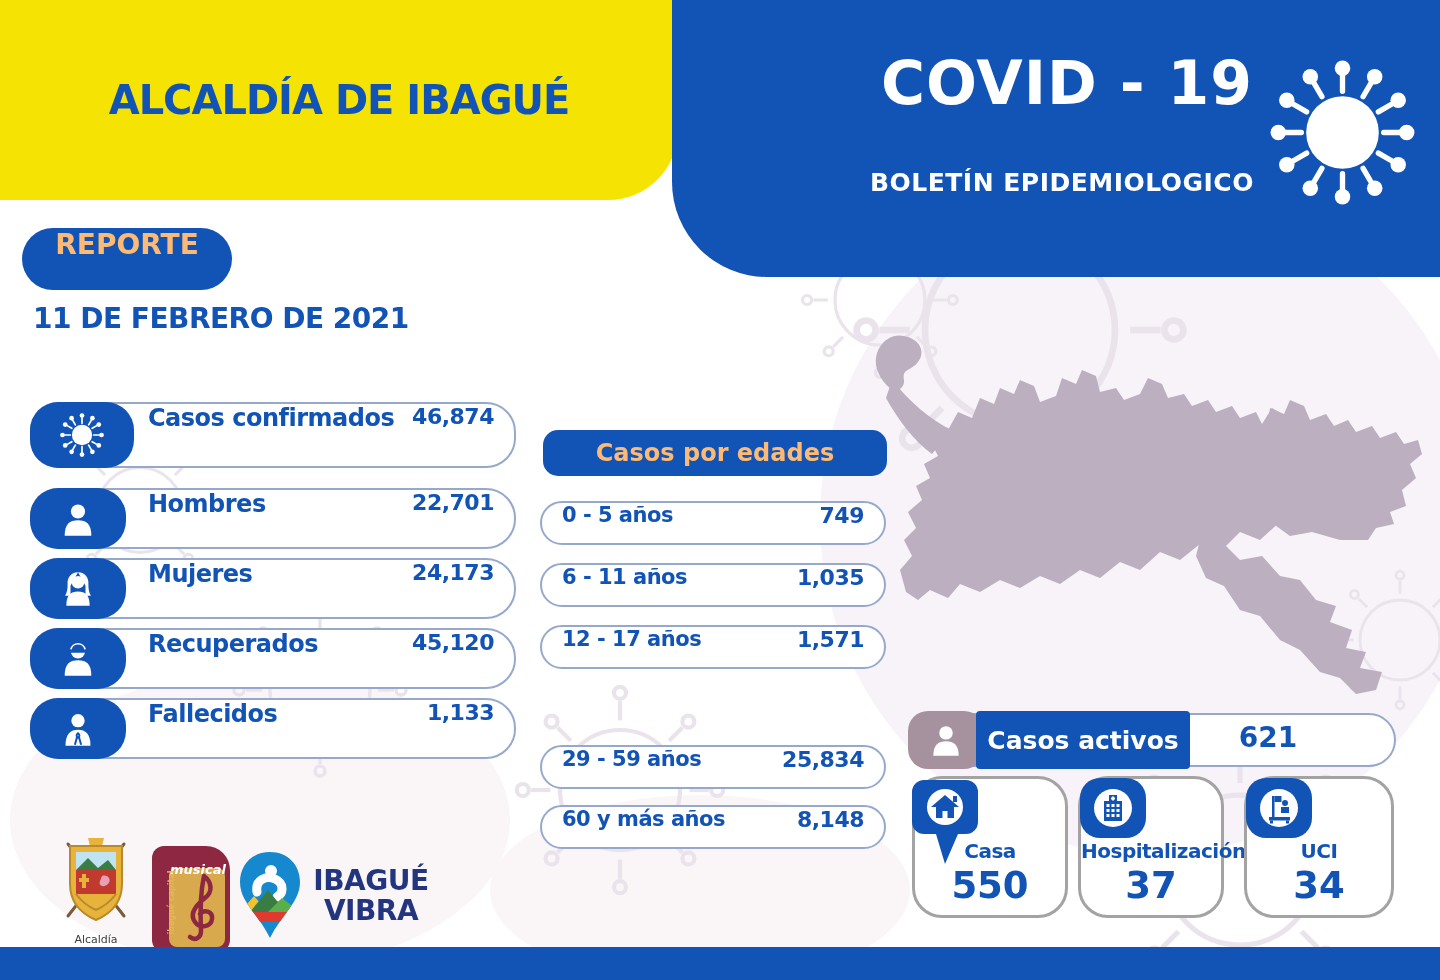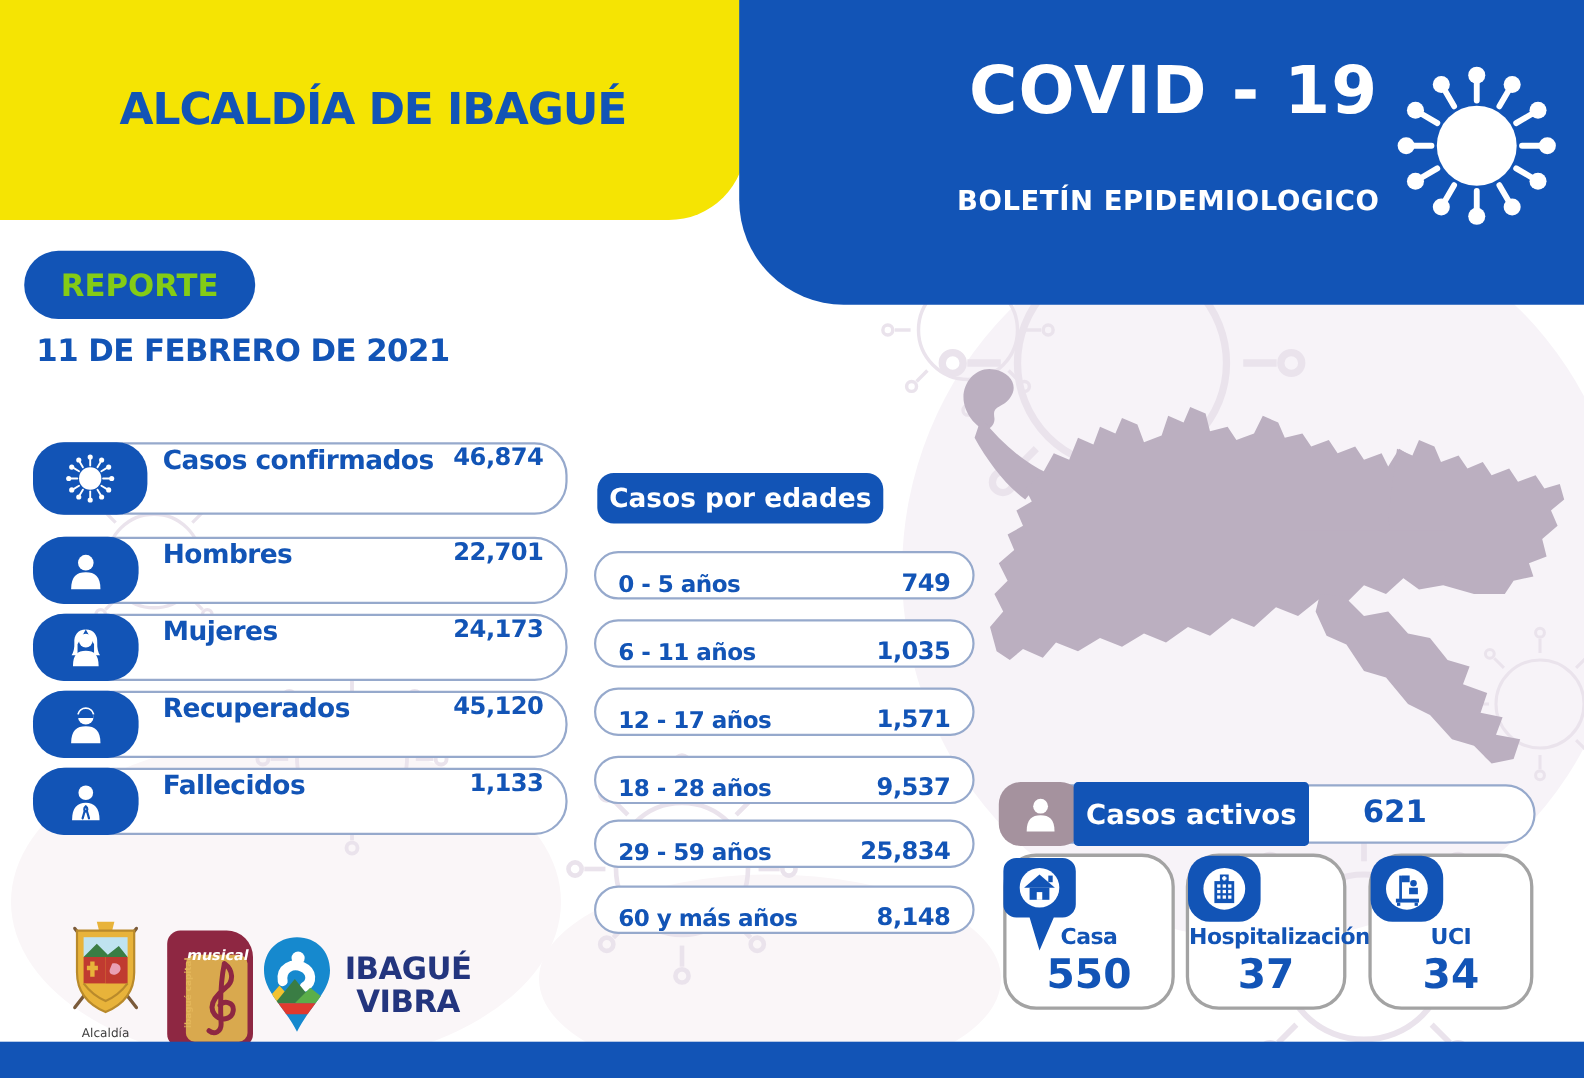--- a/index.html
+++ b/index.html
@@ -15,36 +15,36 @@
   .org-title{font-size:40px;font-weight:700;letter-spacing:-1px;color:#1254B6;}
   .blue-block{left:672px;top:0;right:0;height:277px;background:#1254B6;
     border-bottom-left-radius:95px;}
   .covid-title{left:170px;top:48px;width:450px;text-align:center;color:#fff;
     font-size:60px;font-weight:700;letter-spacing:1px;}
   .covid-sub{left:150px;top:168px;width:480px;text-align:center;color:#fff;
     font-size:25px;font-weight:700;letter-spacing:0.5px;}
   .header-virus{right:20px;top:40px;width:155px;height:185px;}
 
   .report-pill{left:22px;top:228px;width:210px;height:62px;background:#1254B6;border-radius:31px;
-    display:flex;align-items:center;justify-content:center;color:#84cc16;font-size:28px;font-weight:700;}
+    display:flex;justify-content:center;color:#fdba74;font-size:28px;font-weight:700;}
   .report-date{left:33px;top:302px;font-size:28px;font-weight:700;letter-spacing:-0.5px;}
 
   
   .stat-row{left:30px;width:482px;background:#fff;border:2px solid #96A9CC;border-radius:30px;
     display:flex;align-items:flex-start;}
   .stat-icon{position:absolute;left:-2px;top:-2px;background:#1254B6;border-radius:28px;
     display:flex;align-items:center;justify-content:center;}
   .stat-label{margin-left:116px;font-size:24px;font-weight:700;letter-spacing:-0.5px;}
   .stat-value{margin-left:auto;margin-right:20px;font-size:22px;font-weight:700;letter-spacing:-0.5px;}
 
   
-  .ages-title{left:543px;top:430px;width:260px;height:46px;background:#1254B6;border-radius:15px;
-    display:flex;align-items:center;justify-content:center;color:#ffffff;font-size:24px;font-weight:700;}
+  .ages-title{left:543px;top:430px;width:344px;height:46px;background:#1254B6;border-radius:15px;
+    display:flex;align-items:center;justify-content:center;color:#fdba74;font-size:24px;font-weight:700;}
   .age-row{left:540px;width:346px;height:44px;background:#fff;border:2px solid #96A9CC;border-radius:23px;
-    display:flex;align-items:flex-end;padding:0 20px;box-sizing:border-box;}
+    display:flex;align-items:flex-start;padding:0 20px;box-sizing:border-box;}
   .age-label{font-size:21px;font-weight:700;letter-spacing:-0.5px;}
   .age-value{margin-left:auto;font-size:22px;font-weight:700;letter-spacing:-0.5px;}
 
   
   .active-wrap{left:908px;top:711px;width:492px;height:56px;}
   .active-pill{position:absolute;left:36px;right:4px;top:2px;bottom:0;background:#fff;
     border:2px solid #96A9CC;border-radius:27px;}
   .active-icon{position:absolute;left:0;top:0;width:76px;height:58px;background:#A5929E;border-radius:20px;
     display:flex;align-items:center;justify-content:center;}
   .active-label{position:absolute;left:68px;top:0;width:214px;height:58px;background:#1254B6;border-radius:4px;
@@ -264,24 +264,20 @@
     <span class="age-value">749</span>
   </div>
   <div class="abs age-row" style="top:563px;">
     <span class="age-label">6 - 11 años</span>
     <span class="age-value">1,035</span>
   </div>
   <div class="abs age-row" style="top:625px;">
     <span class="age-label">12 - 17 años</span>
     <span class="age-value">1,571</span>
   </div>
-  <div class="abs age-row" style="top:687px;">
-    <span class="age-label">18 - 28 años</span>
-    <span class="age-value">9,537</span>
-  </div>
   <div class="abs age-row" style="top:745px;">
     <span class="age-label">29 - 59 años</span>
     <span class="age-value">25,834</span>
   </div>
   <div class="abs age-row" style="top:805px;">
     <span class="age-label">60 y más años</span>
     <span class="age-value">8,148</span>
   </div>
 
   <div class="abs active-wrap">

